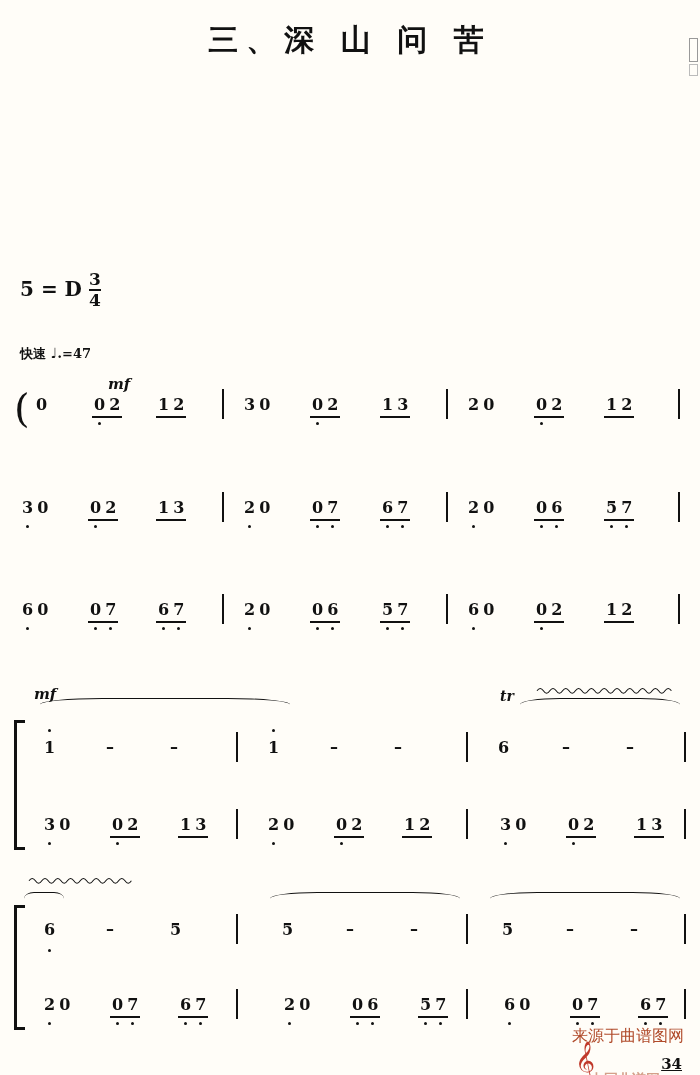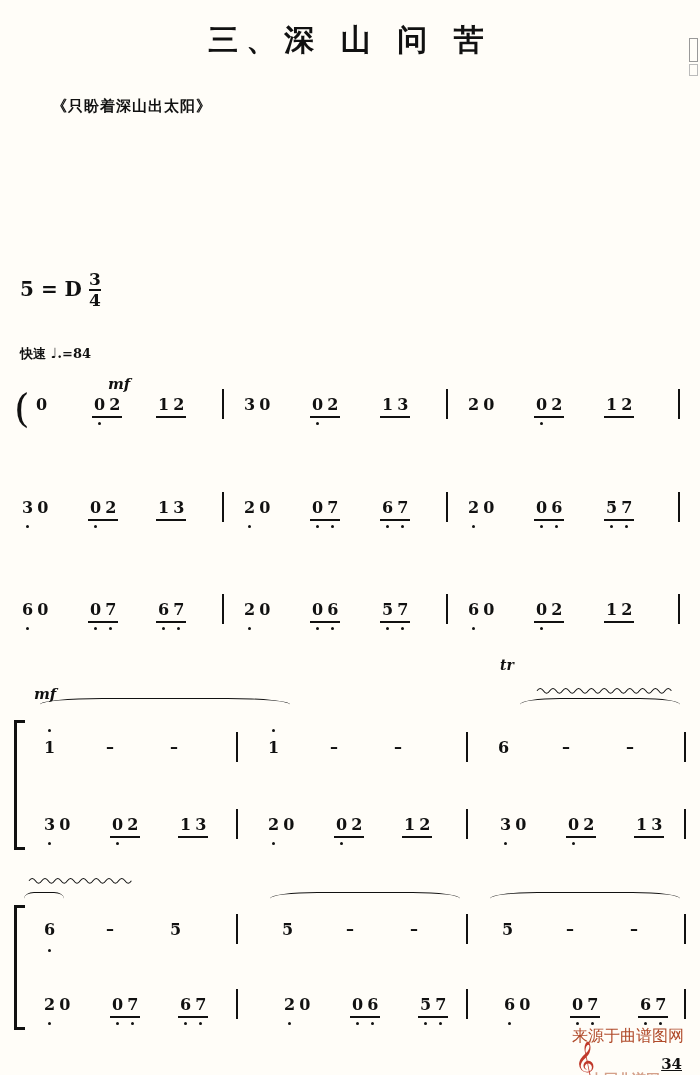--- a/index.html
+++ b/index.html
@@ -103,34 +103,33 @@
 </head>
 <body>
 
 <div class="page">
 
   <div class="edge"></div>
   <div class="edge2"></div>
 
   <div class="hdr">
     <div class="h-main">三、深 山 问 苦</div>
-    <div class="h-quote">《只盼着深山出太阳》</div>
   </div>
 
   <div class="keyline">
     <span class="key-txt">5 = D</span>
     <span class="meter">
       <span class="num">3</span>
       <span class="den">4</span>
     </span>
   </div>
 
   <div class="tempo">
     <span>快速</span>
-    <span class="dn">♩.</span><span>=84</span>
+    <span class="dn">♩.</span><span>=47</span>
   </div>
 
   <div class="dyn" style="position:absolute;left:108px;top:355px;">mf</div>
 
   <div class="sys" style="top:375px;">
     <div class="paren" style="left:0px;top:-10px;">(</div>
     <div class="row">
 
       <span class="cell" style="left:22px;">0</span>
       <span class="cell" style="left:78px;">
@@ -229,21 +228,21 @@
         <span class="grp beam"><span class="note d1">0</span><span class="note">2</span></span>
       </span>
       <span class="cell" style="left:590px;">
         <span class="grp beam"><span class="note">1</span><span class="note">2</span></span>
       </span>
       <span class="bar" style="left:664px;"></span>
     </div>
   </div>
 
   <div class="dyn" style="position:absolute;left:34px;top:665px;">mf</div>
-  <div class="tr" style="left:500px;top:637px;">tr</div>
+  <div class="tr" style="left:500px;top:668px;">tr</div>
 
   <svg class="wavy" style="left:520px;top:666px;width:170px;" width="170" height="10" viewBox="0 0 170 10">
     <path d="M0,6 q4,-6 8,0 t8,0 t8,0 t8,0 t8,0 t8,0 t8,0 t8,0 t8,0 t8,0 t8,0 t8,0 t8,0 t8,0 t8,0 t8,0 t8,0 t8,0 t8,0 t8,0 t8,0" fill="none" stroke="#111" stroke-width="1.3"></path>
   </svg>
 
   <div class="slur" style="left:40px;top:678px;width:250px;"></div>
   <div class="slur" style="left:520px;top:678px;width:160px;"></div>
 
   <div class="brace" style="left:14px;top:700px;height:130px;"></div>
 

